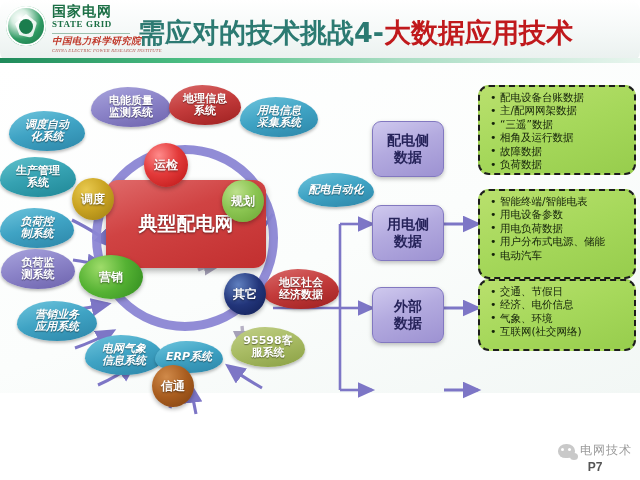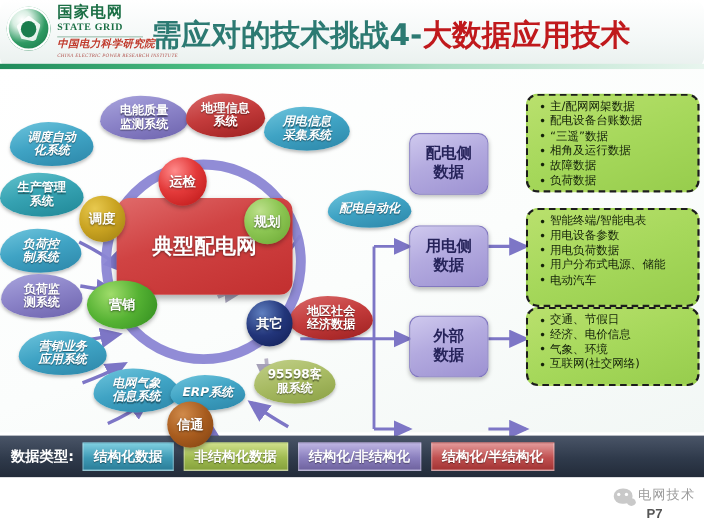--- a/index.html
+++ b/index.html
@@ -302,22 +302,22 @@
       <div>用电侧</div>
       <div>数据</div>
     </div>
     <div class="catbox" style="left:372px;top:224px;width:72px;height:56px;">
       <div>外部</div>
       <div>数据</div>
     </div>
 
     <div class="listbox" style="left:478px;top:22px;width:158px;height:90px;">
       <ul>
+        <li>配电设备台账数据</li>
         <li>主/配网网架数据</li>
-        <li>配电设备台账数据</li>
         <li>“三遥”数据</li>
         <li>相角及运行数据</li>
         <li>故障数据</li>
         <li>负荷数据</li>
       </ul>
     </div>
 
     <div class="listbox" style="left:478px;top:126px;width:158px;height:90px;">
       <ul>
         <li>智能终端/智能电表</li>
@@ -331,27 +331,20 @@
     <div class="listbox" style="left:478px;top:216px;width:158px;height:72px;">
       <ul>
         <li>交通、节假日</li>
         <li>经济、电价信息</li>
         <li>气象、环境</li>
         <li>互联网(社交网络)</li>
       </ul>
     </div>
   </div>
 
-  <div class="legend">
-    <div class="legend-label">数据类型:</div>
-    <div class="chip ch1">结构化数据</div>
-    <div class="chip ch2">非结构化数据</div>
-    <div class="chip ch3">结构化/非结构化</div>
-    <div class="chip ch4">结构化/半结构化</div>
-  </div>
 
   <div class="footer">
     <div class="wm">
       <div class="wm-row">
         <div class="wm-ico"></div>
         <div class="wm-txt">电网技术</div>
       </div>
       <div class="wm-page">P7</div>
     </div>
   </div>

